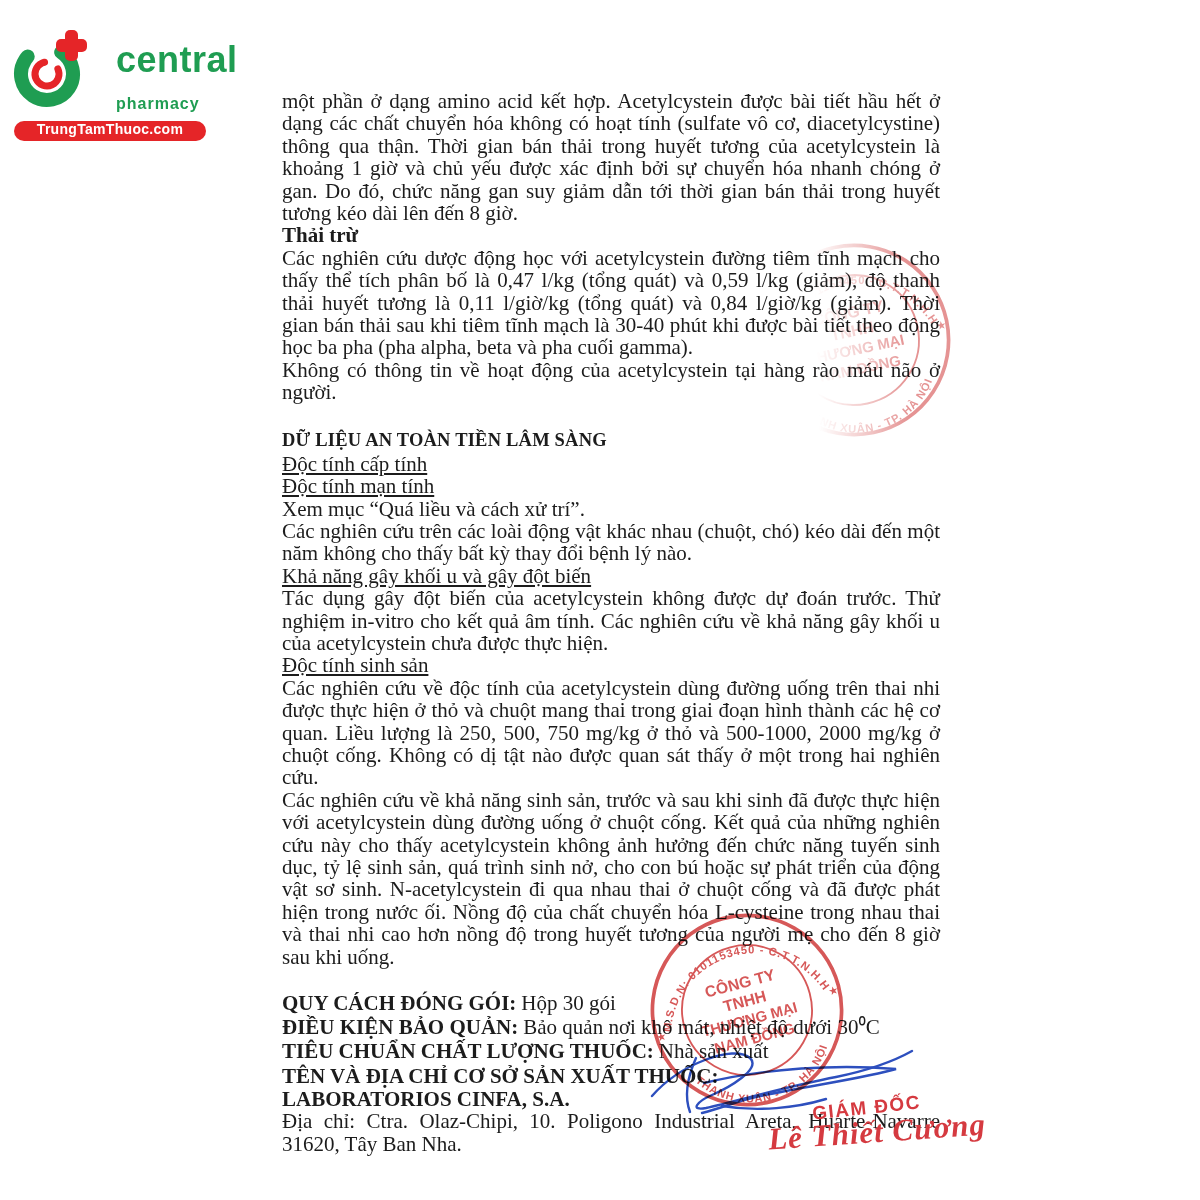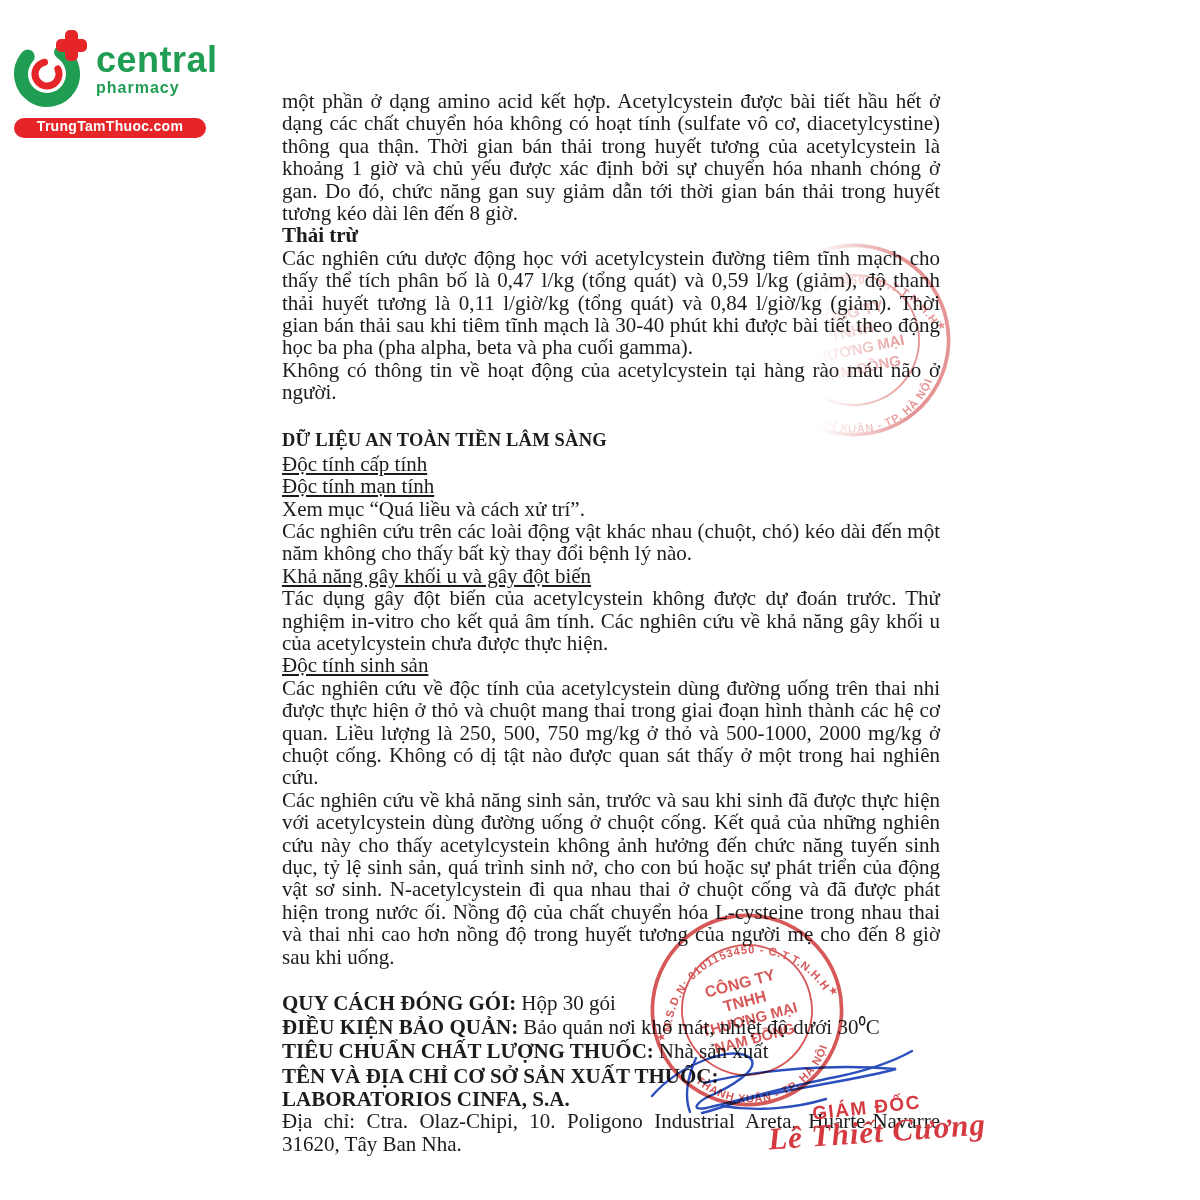--- a/index.html
+++ b/index.html
@@ -1,27 +1,27 @@
 <!DOCTYPE html>
 <html style="--logo-green: #1f9d52; --logo-red: #e52528; --stamp-color: #cf3a3a; --ink-blue: #2d4fbe; --sig-red: #d53a40;"><head>
 <meta charset="utf-8">
 <style>
   html,body{margin:0;padding:0;background:#fff;}
   .page{position:relative;width:1200px;height:1200px;background:#ffffff;overflow:hidden;
         font-family:"Liberation Serif", serif;color:#1c1c1c;}
 
   
   .logo{position:absolute;left:12px;top:28px;width:230px;}
-  .logo-row{display:flex;align-items:flex-start;}
+  .logo-row{display:flex;align-items:flex-start;gap:20px;}
   .logo-icon{flex:0 0 auto;}
   .logo-text{margin-left:8px;margin-top:14px;}
   .logo-brand{font-family:"Liberation Sans",sans-serif;font-weight:bold;font-size:36px;
               line-height:36px;color:var(--logo-green);letter-spacing:0.5px;}
   .logo-sub{font-family:"Liberation Sans",sans-serif;font-weight:bold;font-size:16px;
-            line-height:18px;color:var(--logo-green);letter-spacing:1px;margin-top:1px;}
+            line-height:18px;color:var(--logo-green);letter-spacing:1px;margin-top:17px;}
   .logo-pill{margin-top:8px;margin-left:2px;width:192px;height:20px;background:var(--logo-red);
              border-radius:11px;display:flex;align-items:flex-start;justify-content:center;}
   .logo-pill span{font-family:"Liberation Sans",sans-serif;font-weight:bold;font-size:14px;
                   color:#fff;letter-spacing:0.3px;}
 
   
   .doc{position:absolute;left:282px;top:90px;width:658px;}
   .para{margin:0;font-size:21px;line-height:22.4px;text-align:justify;}
   .para.bold{font-weight:bold;text-align:left;}
   .para.section-heading{font-weight:bold;font-size:18.5px;line-height:26px;text-align:left;letter-spacing:0.2px;}

